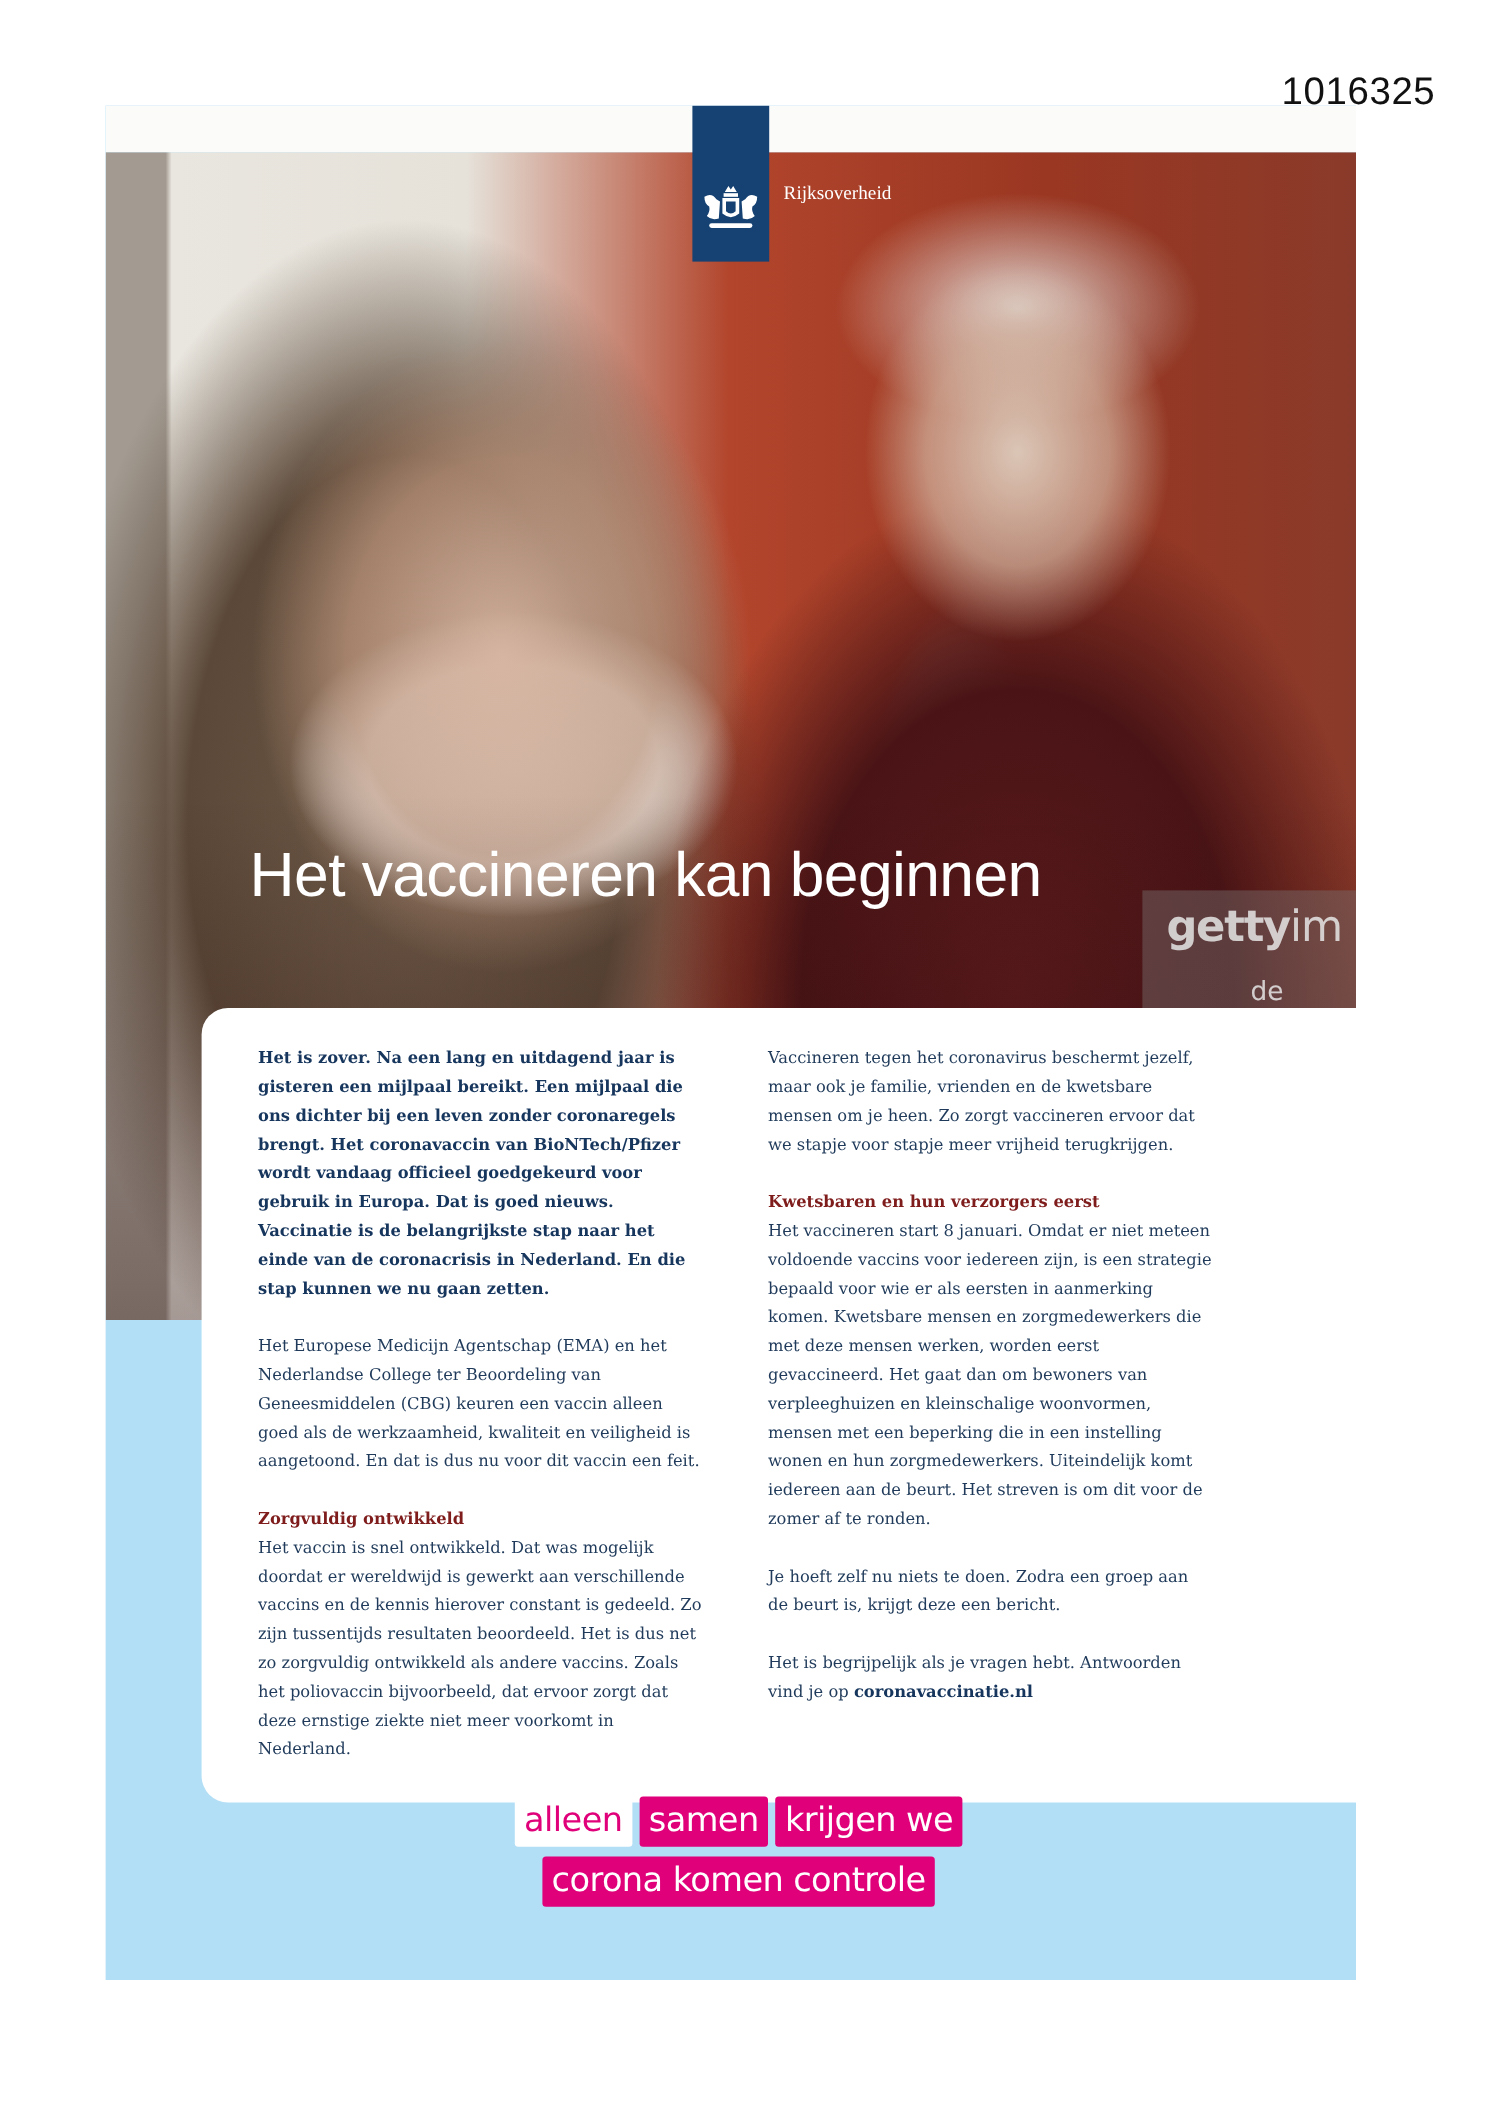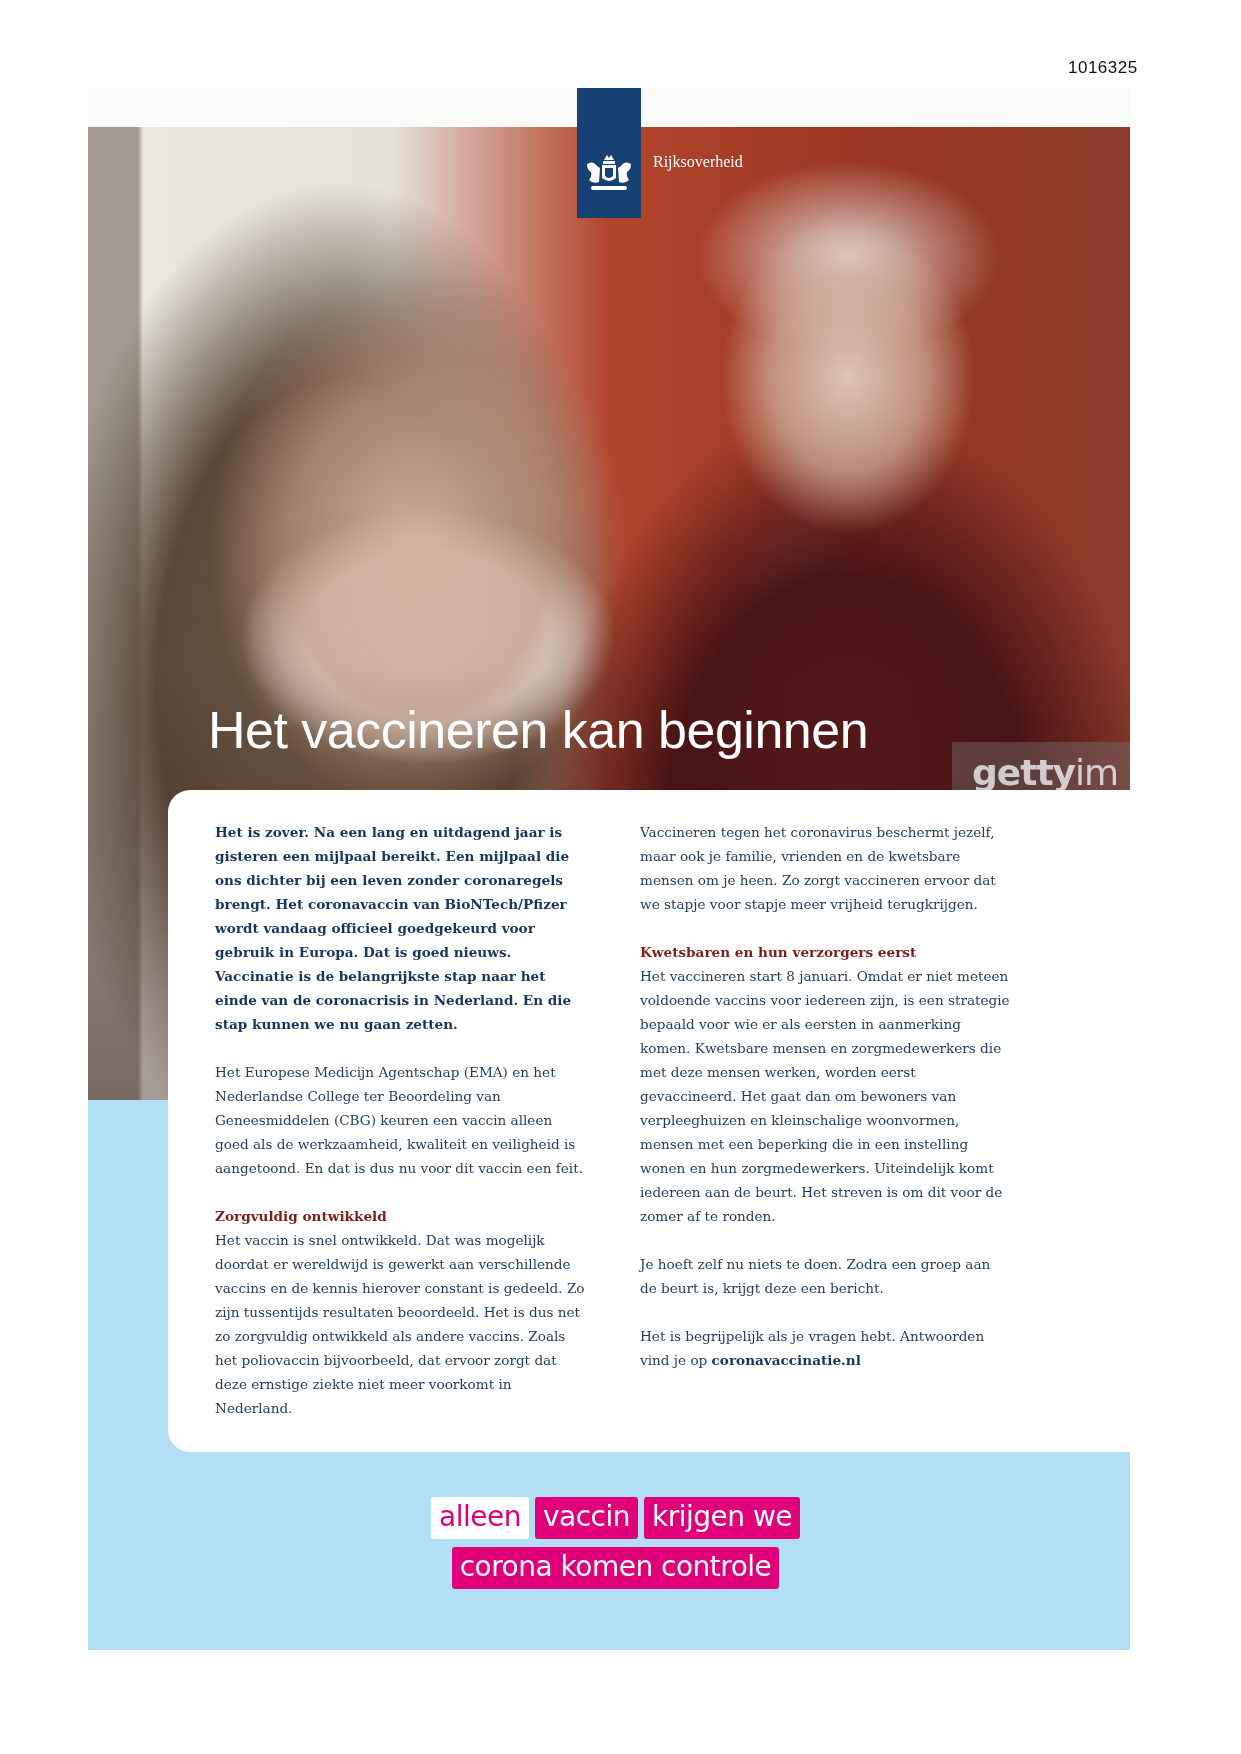--- a/index.html
+++ b/index.html
@@ -3,21 +3,21 @@
 <meta charset="utf-8">
 <style>
   html, body { margin: 0; padding: 0; }
   body {
     width: 1241px; height: 1754px; position: relative; overflow: hidden;
     background: #ffffff;
     font-family: "DejaVu Serif", serif;
   }
   .doc-number {
     position: absolute; left: 1068px; top: 58px;
-    font-family: "Liberation Sans", sans-serif; font-size: 17px; color: #111;
+    font-family: "Liberation Sans", sans-serif; font-size: 32px; color: #111;
     letter-spacing: 0.5px;
   }
   .poster {
     position: absolute; left: 88px; top: 88px; width: 1042px; height: 1562px;
     background: #b3dff6; overflow: hidden;
   }
   .top-strip {
     position: absolute; left: 0; top: 0; width: 100%; height: 39px; background: #fbfbfa;
   }
   .photo {
@@ -58,21 +58,21 @@
     position: absolute; left: 20px; top: 10px;
     font-family: "DejaVu Sans", sans-serif; font-size: 36px; color: rgba(230,230,230,0.85);
     font-weight: bold; letter-spacing: -1px;
   }
   .watermark-brand .thin { font-weight: normal; }
   .watermark-sub {
     position: absolute; left: 90px; top: 72px;
     font-family: "DejaVu Sans", sans-serif; font-size: 22px; color: rgba(230,230,230,0.85);
   }
   .card {
-    position: absolute; left: 80px; top: 702px; width: 1065px; height: 662px;
+    position: absolute; left: 80px; top: 752px; width: 1065px; height: 662px;
     background: #ffffff; border-radius: 22px; z-index: 4;
   }
   .col {
     position: absolute; top: 30px; width: 370px;
     font-family: "DejaVu Serif", serif; font-size: 13.6px; line-height: 24px;
     color: #1f3a5a;
   }
   .col-left { left: 47px; }
   .col-right { left: 472px; }
   .col p { margin: 0 0 24px 0; }
@@ -143,20 +143,20 @@
       <p>Je hoeft zelf nu niets te doen. Zodra een groep aan de beurt is, krijgt deze een bericht.</p>
       <p>
         <span>Het is begrijpelijk als je vragen hebt. Antwoorden vind je op </span><span class="link">coronavaccinatie.nl</span>
       </p>
     </div>
   </div>
 
   <div class="slogan">
     <div class="slogan-row">
       <span class="chip white">alleen</span>
-      <span class="chip">vaccin</span>
+      <span class="chip">samen</span>
       <span class="chip">krijgen we</span>
     </div>
     <div class="slogan-row">
       <span class="chip">corona komen controle</span>
     </div>
   </div>
 </div>
 
 </body></html>

